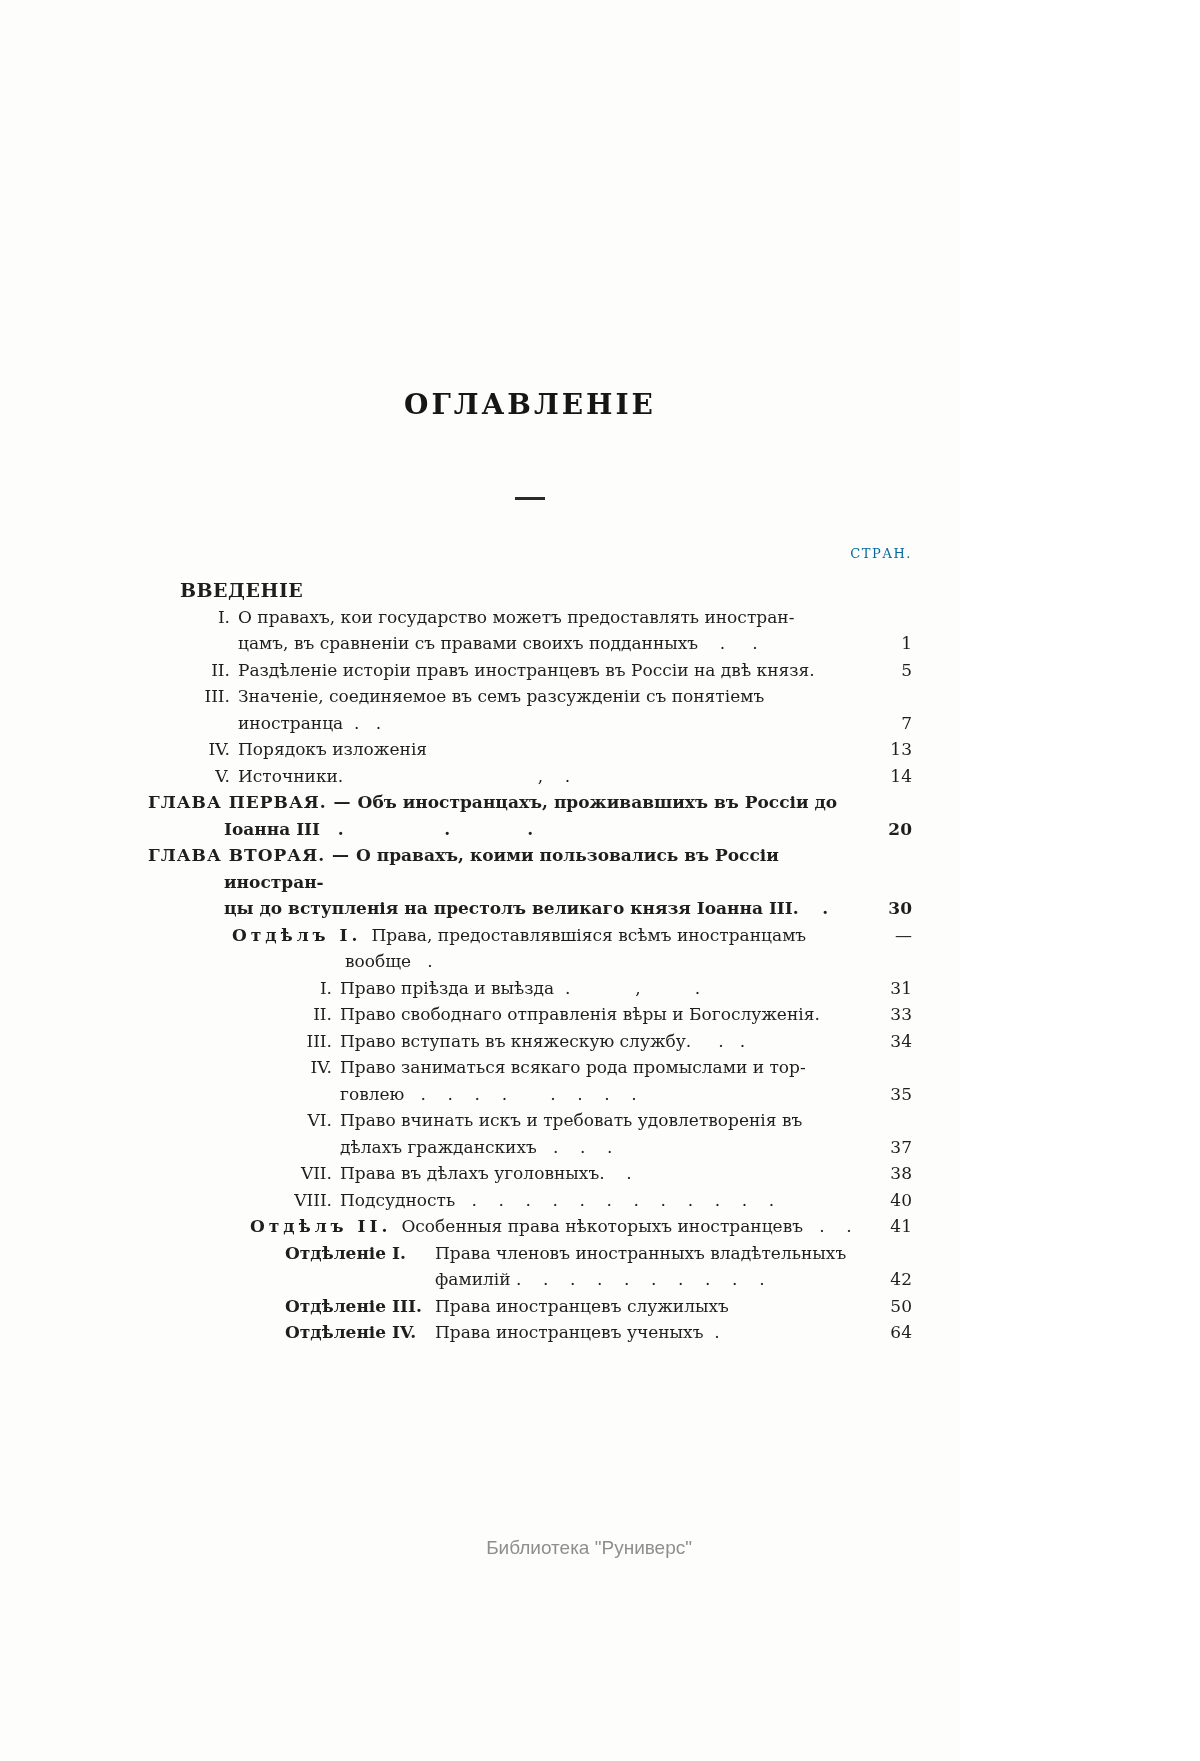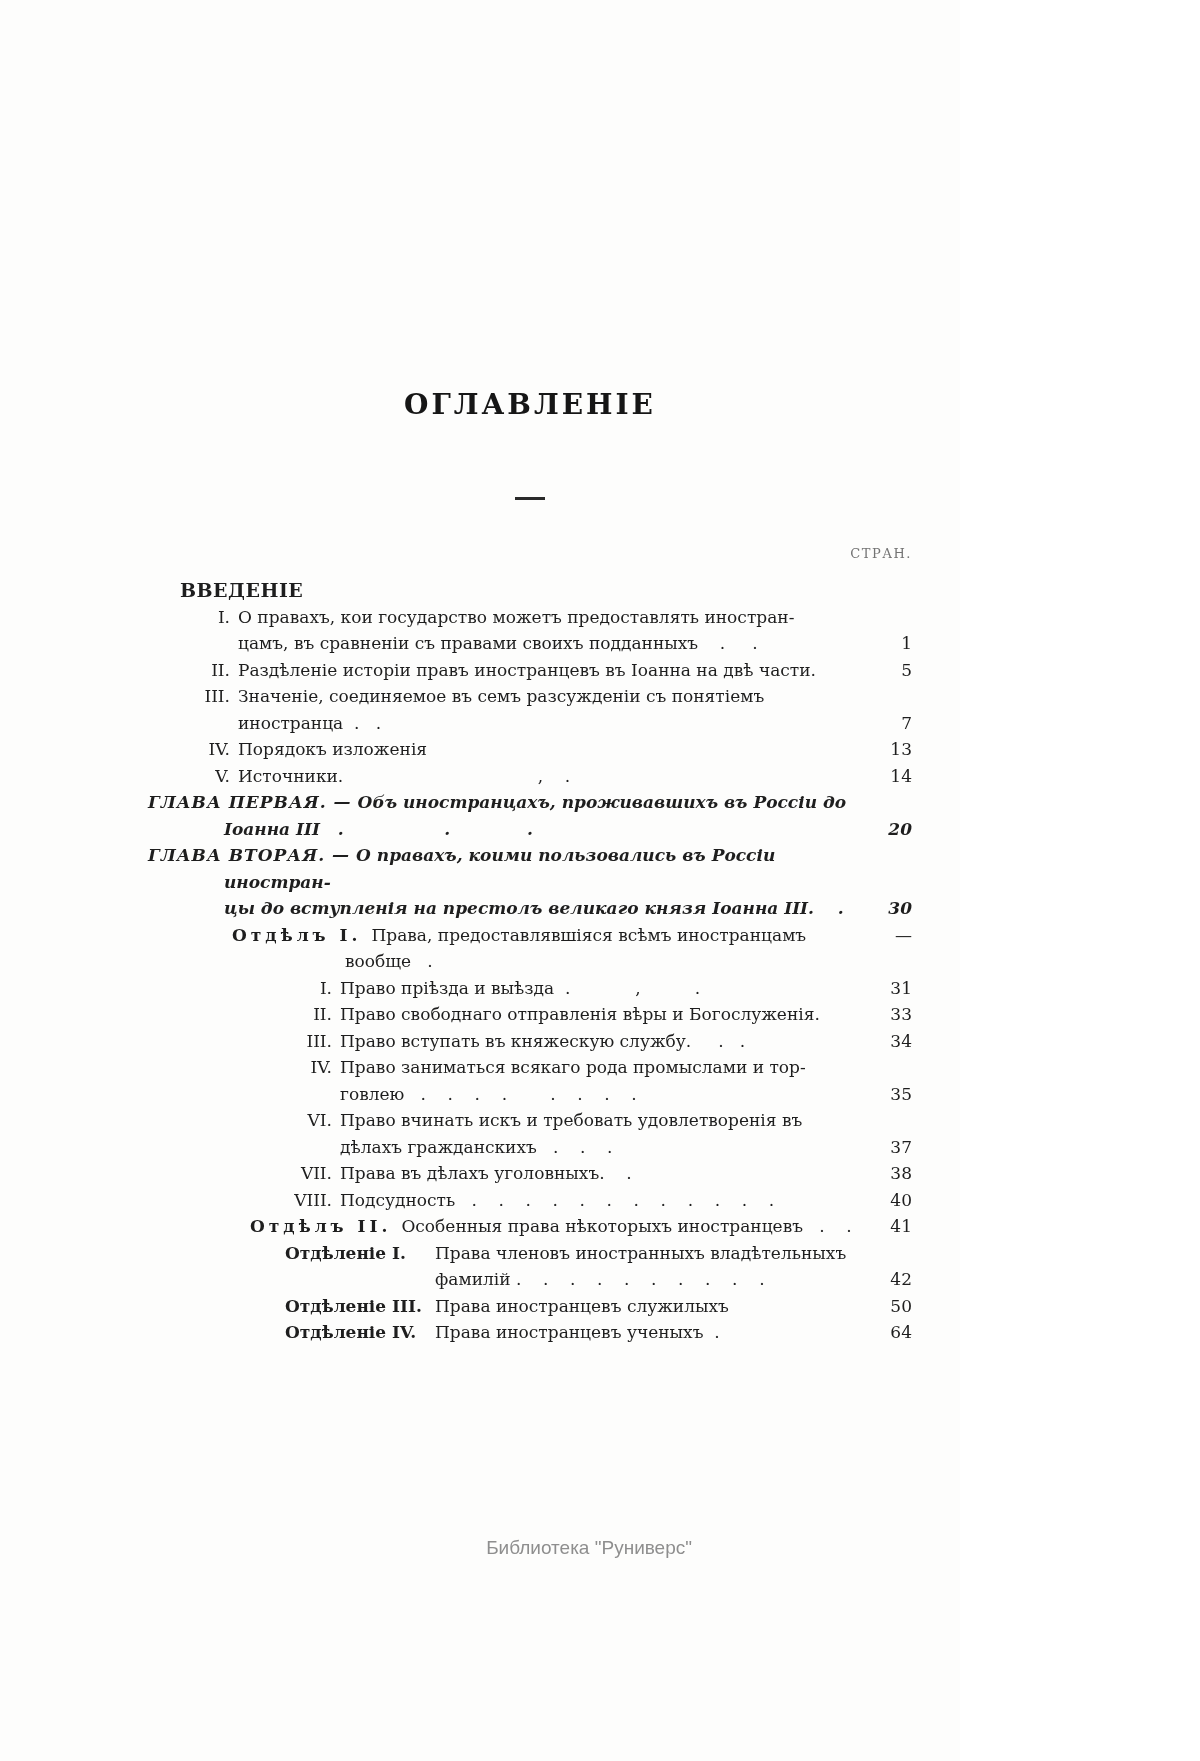--- a/index.html
+++ b/index.html
@@ -26,21 +26,21 @@
   .divider {
     width:30px; height:0;
     border-top:3px solid #2a2a2a;
     margin:76px auto 0 auto;
   }
   .col-header {
     margin-top:46px;
     text-align:right;
     font-size:13px;
     letter-spacing:1.5px;
-    color:#737373;
+    color:#0369a1;
   }
   .toc {
     margin-top:16px;
     font-size:17px;
     line-height:26.5px;
   }
   .entry { display:flex; }
   .entry-text { flex:1; }
   .entry-page {
     width:48px;
@@ -54,21 +54,21 @@
   .lvl-section { font-weight:bold; font-size:19px; letter-spacing:0.5px;margin-left:32px; }
 
   
   .lvl-intro .entry-text { padding-left:90px; text-indent:-90px; }
   .lvl-intro .num {
     display:inline-block; width:82px; text-align:right;
     margin-right:8px; text-indent:0;
   }
 
   
-  .lvl-chapter { font-weight:bold;font-style:italic; }
+  .lvl-chapter { font-weight:bold; }
   .lvl-chapter .entry-text { padding-left:76px; text-indent:-76px; }
   .lvl-chapter .num { letter-spacing:1px; margin-right:6px; }
 
   
   .lvl-otdel .entry-text { padding-left:197px; text-indent:-113px; }
   .lvl-otdel .num { font-weight:bold; letter-spacing:4px; margin-right:10px; }
   .lvl-otdel2 .entry-text { padding-left:102px; }
   .lvl-otdel2 .num { font-weight:bold; letter-spacing:4px; margin-right:10px; }
 
   
@@ -105,21 +105,21 @@
     <div class="toc">
         <div class="entry lvl-section">
     <div class="entry-text"><span class="entry-lines">ВВЕДЕНІЕ</span></div>
     <div class="entry-page"></div>
   </div>
         <div class="entry lvl-intro">
     <div class="entry-text"><span class="num">I.</span><span class="entry-lines">О правахъ, кои государство можетъ предоставлять иностран-<br>цамъ, въ сравненіи съ правами своихъ подданныхъ&nbsp;&nbsp;&nbsp;&nbsp;.&nbsp;&nbsp;&nbsp;&nbsp;&nbsp;.</span></div>
     <div class="entry-page">1</div>
   </div>
         <div class="entry lvl-intro">
-    <div class="entry-text"><span class="num">II.</span><span class="entry-lines">Раздѣленіе исторіи правъ иностранцевъ въ Іоанна на двѣ части.</span></div>
+    <div class="entry-text"><span class="num">II.</span><span class="entry-lines">Раздѣленіе исторіи правъ иностранцевъ въ Россіи на двѣ князя.</span></div>
     <div class="entry-page">5</div>
   </div>
         <div class="entry lvl-intro">
     <div class="entry-text"><span class="num">III.</span><span class="entry-lines">Значеніе, соединяемое въ семъ разсужденіи съ понятіемъ<br>иностранца&nbsp;&nbsp;.&nbsp;&nbsp;&nbsp;.</span></div>
     <div class="entry-page">7</div>
   </div>
         <div class="entry lvl-intro">
     <div class="entry-text"><span class="num">IV.</span><span class="entry-lines">Порядокъ изложенія</span></div>
     <div class="entry-page">13</div>
   </div>

